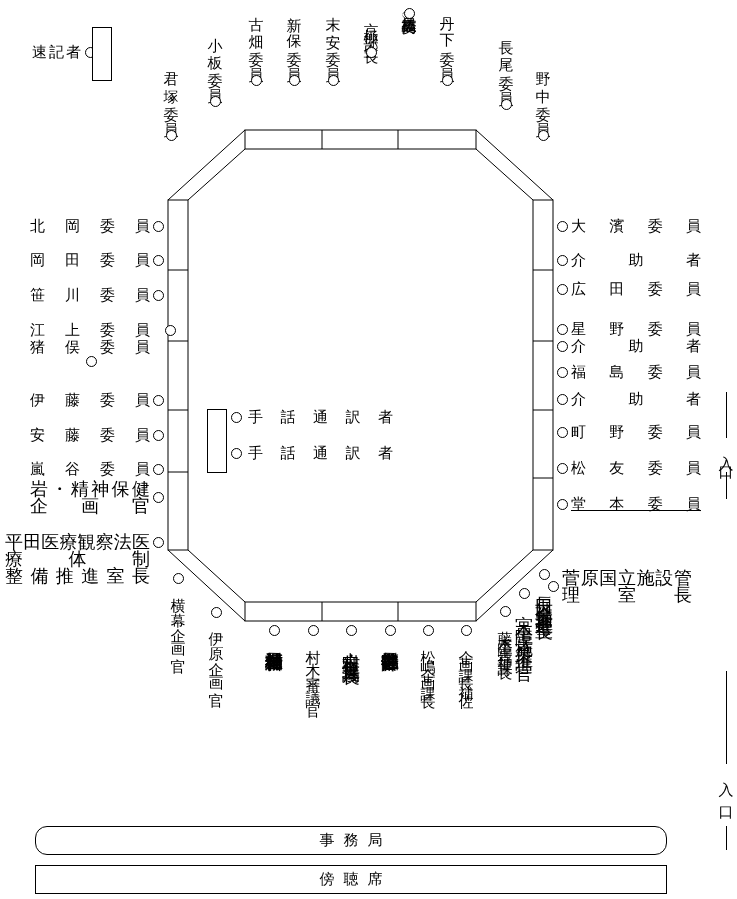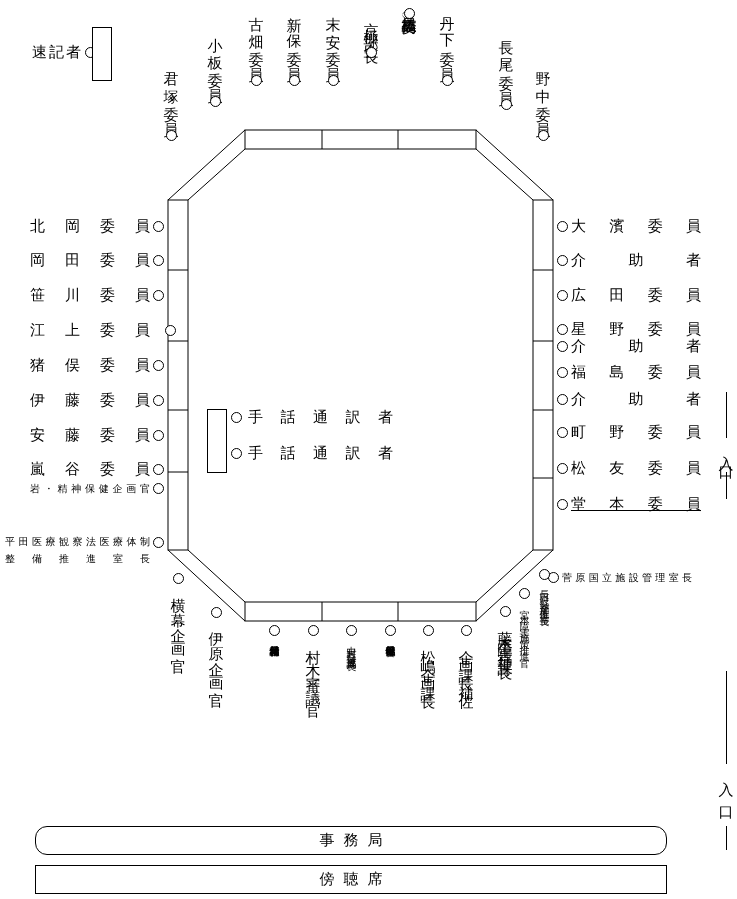--- a/index.html
+++ b/index.html
@@ -11,21 +11,21 @@
   .seat{position:absolute;display:flex;align-items:center;}
   .lbl{line-height:17px;white-space:pre-line;}
   .seat-left .lbl{width:120px;text-align:justify;text-align-last:justify;margin-right:3px;}
   .seat-right .lbl{width:130px;text-align:justify;text-align-last:justify;margin-left:3px;}
   .seat-center .lbl{width:145px;text-align:justify;text-align-last:justify;margin-left:6px;}
   .seat-v{flex-direction:column;align-items:center;width:18px;}
   .vlbl{writing-mode:vertical-rl;text-orientation:upright;line-height:18px;}
   .seat-v .vlbl{margin-top:2px;margin-bottom:2px;}
   .aligntop{align-items:flex-start;}
   .aligntop .circle{margin-top:4px;}
-  .f13{font-size:10px;}
+  .f13{font-size:18px;}
   .w145{width:145px !important;margin-right:3px;}
   .ls17{letter-spacing:17px}.ls15{letter-spacing:15px}.ls13{letter-spacing:13px}
   .ls9{letter-spacing:9px}.ls7{letter-spacing:7px}.ls6{letter-spacing:6px}
   .ls5{letter-spacing:5px}.ls3{letter-spacing:3px}.ls2{letter-spacing:2px}.ls0{letter-spacing:0}
   .ls12{letter-spacing:12px}.ls26{letter-spacing:26px}
   .entrance{position:absolute;width:16px;display:flex;flex-direction:column;align-items:center;}
   .vline{width:0;border-left:1px solid #000;}
   .entrance .vlbl{margin:5px 0;}
   .banner{position:absolute;left:35px;width:632px;height:29px;box-sizing:border-box;
           border:1px solid #000;display:flex;align-items:center;justify-content:center;
@@ -126,21 +126,21 @@
       <span class="circle"></span>
     </div>
   <div class="seat seat-left" style="left:30px;top:287px;">
       <span class="lbl">笹川委員</span>
       <span class="circle"></span>
     </div>
   <div class="seat seat-left" style="left:30px;top:322px;gap:12px;">
       <span class="lbl">江上委員</span>
       <span class="circle"></span>
     </div>
-  <div class="seat seat-left" style="left:30px;top:357px;">
+  <div class="seat seat-left" style="left:30px;top:339px;flex-direction:column;">
       <span class="lbl">猪俣委員</span>
       <span class="circle"></span>
     </div>
   <div class="seat seat-left" style="left:30px;top:392px;">
       <span class="lbl">伊藤委員</span>
       <span class="circle"></span>
     </div>
   <div class="seat seat-left" style="left:30px;top:427px;">
       <span class="lbl">安藤委員</span>
       <span class="circle"></span>
@@ -160,21 +160,21 @@
     </div>
 
   <div class="seat seat-right" style="left:557px;top:218px;">
       <span class="circle"></span>
       <span class="lbl">大濱委員</span>
     </div>
   <div class="seat seat-right" style="left:557px;top:252px;">
       <span class="circle"></span>
       <span class="lbl">介助者</span>
     </div>
-  <div class="seat seat-right" style="left:557px;top:287px;">
+  <div class="seat seat-right" style="left:557px;top:281px;">
       <span class="circle"></span>
       <span class="lbl">広田委員</span>
     </div>
   <div class="seat seat-right" style="left:557px;top:321px;">
       <span class="circle"></span>
       <span class="lbl">星野委員</span>
     </div>
   <div class="seat seat-right" style="left:557px;top:338px;">
       <span class="circle"></span>
       <span class="lbl">介助者</span>

